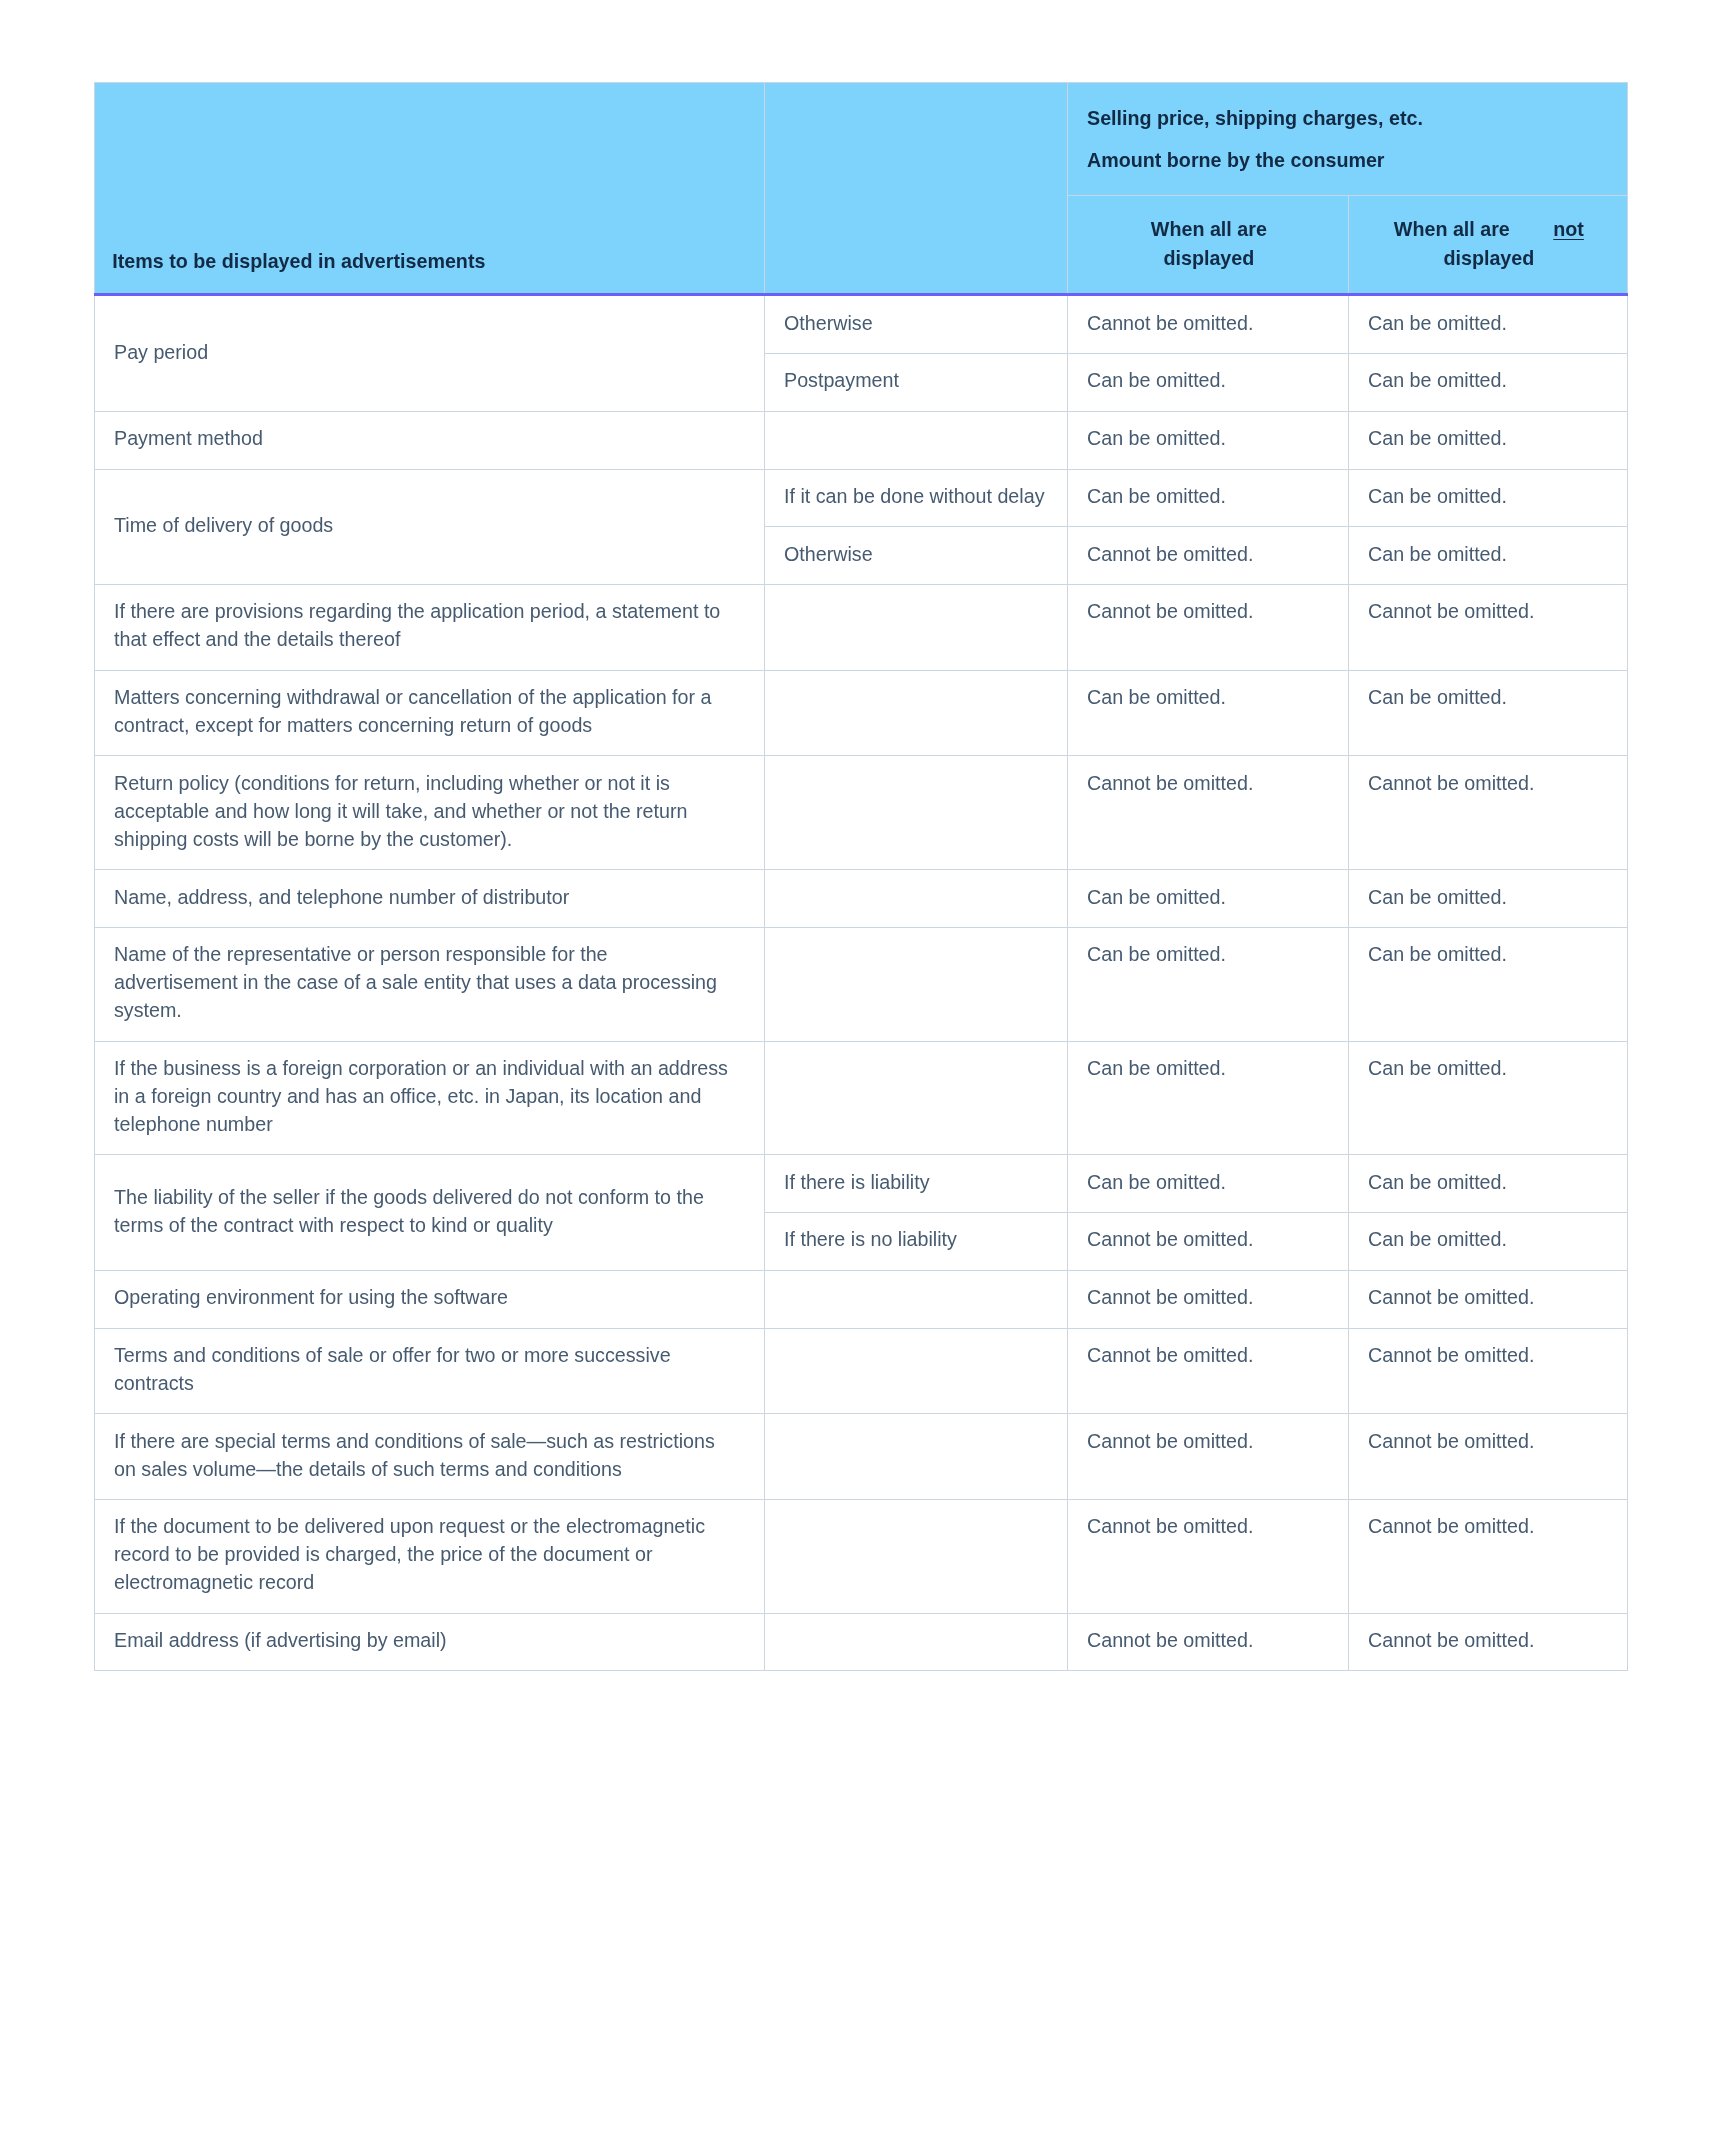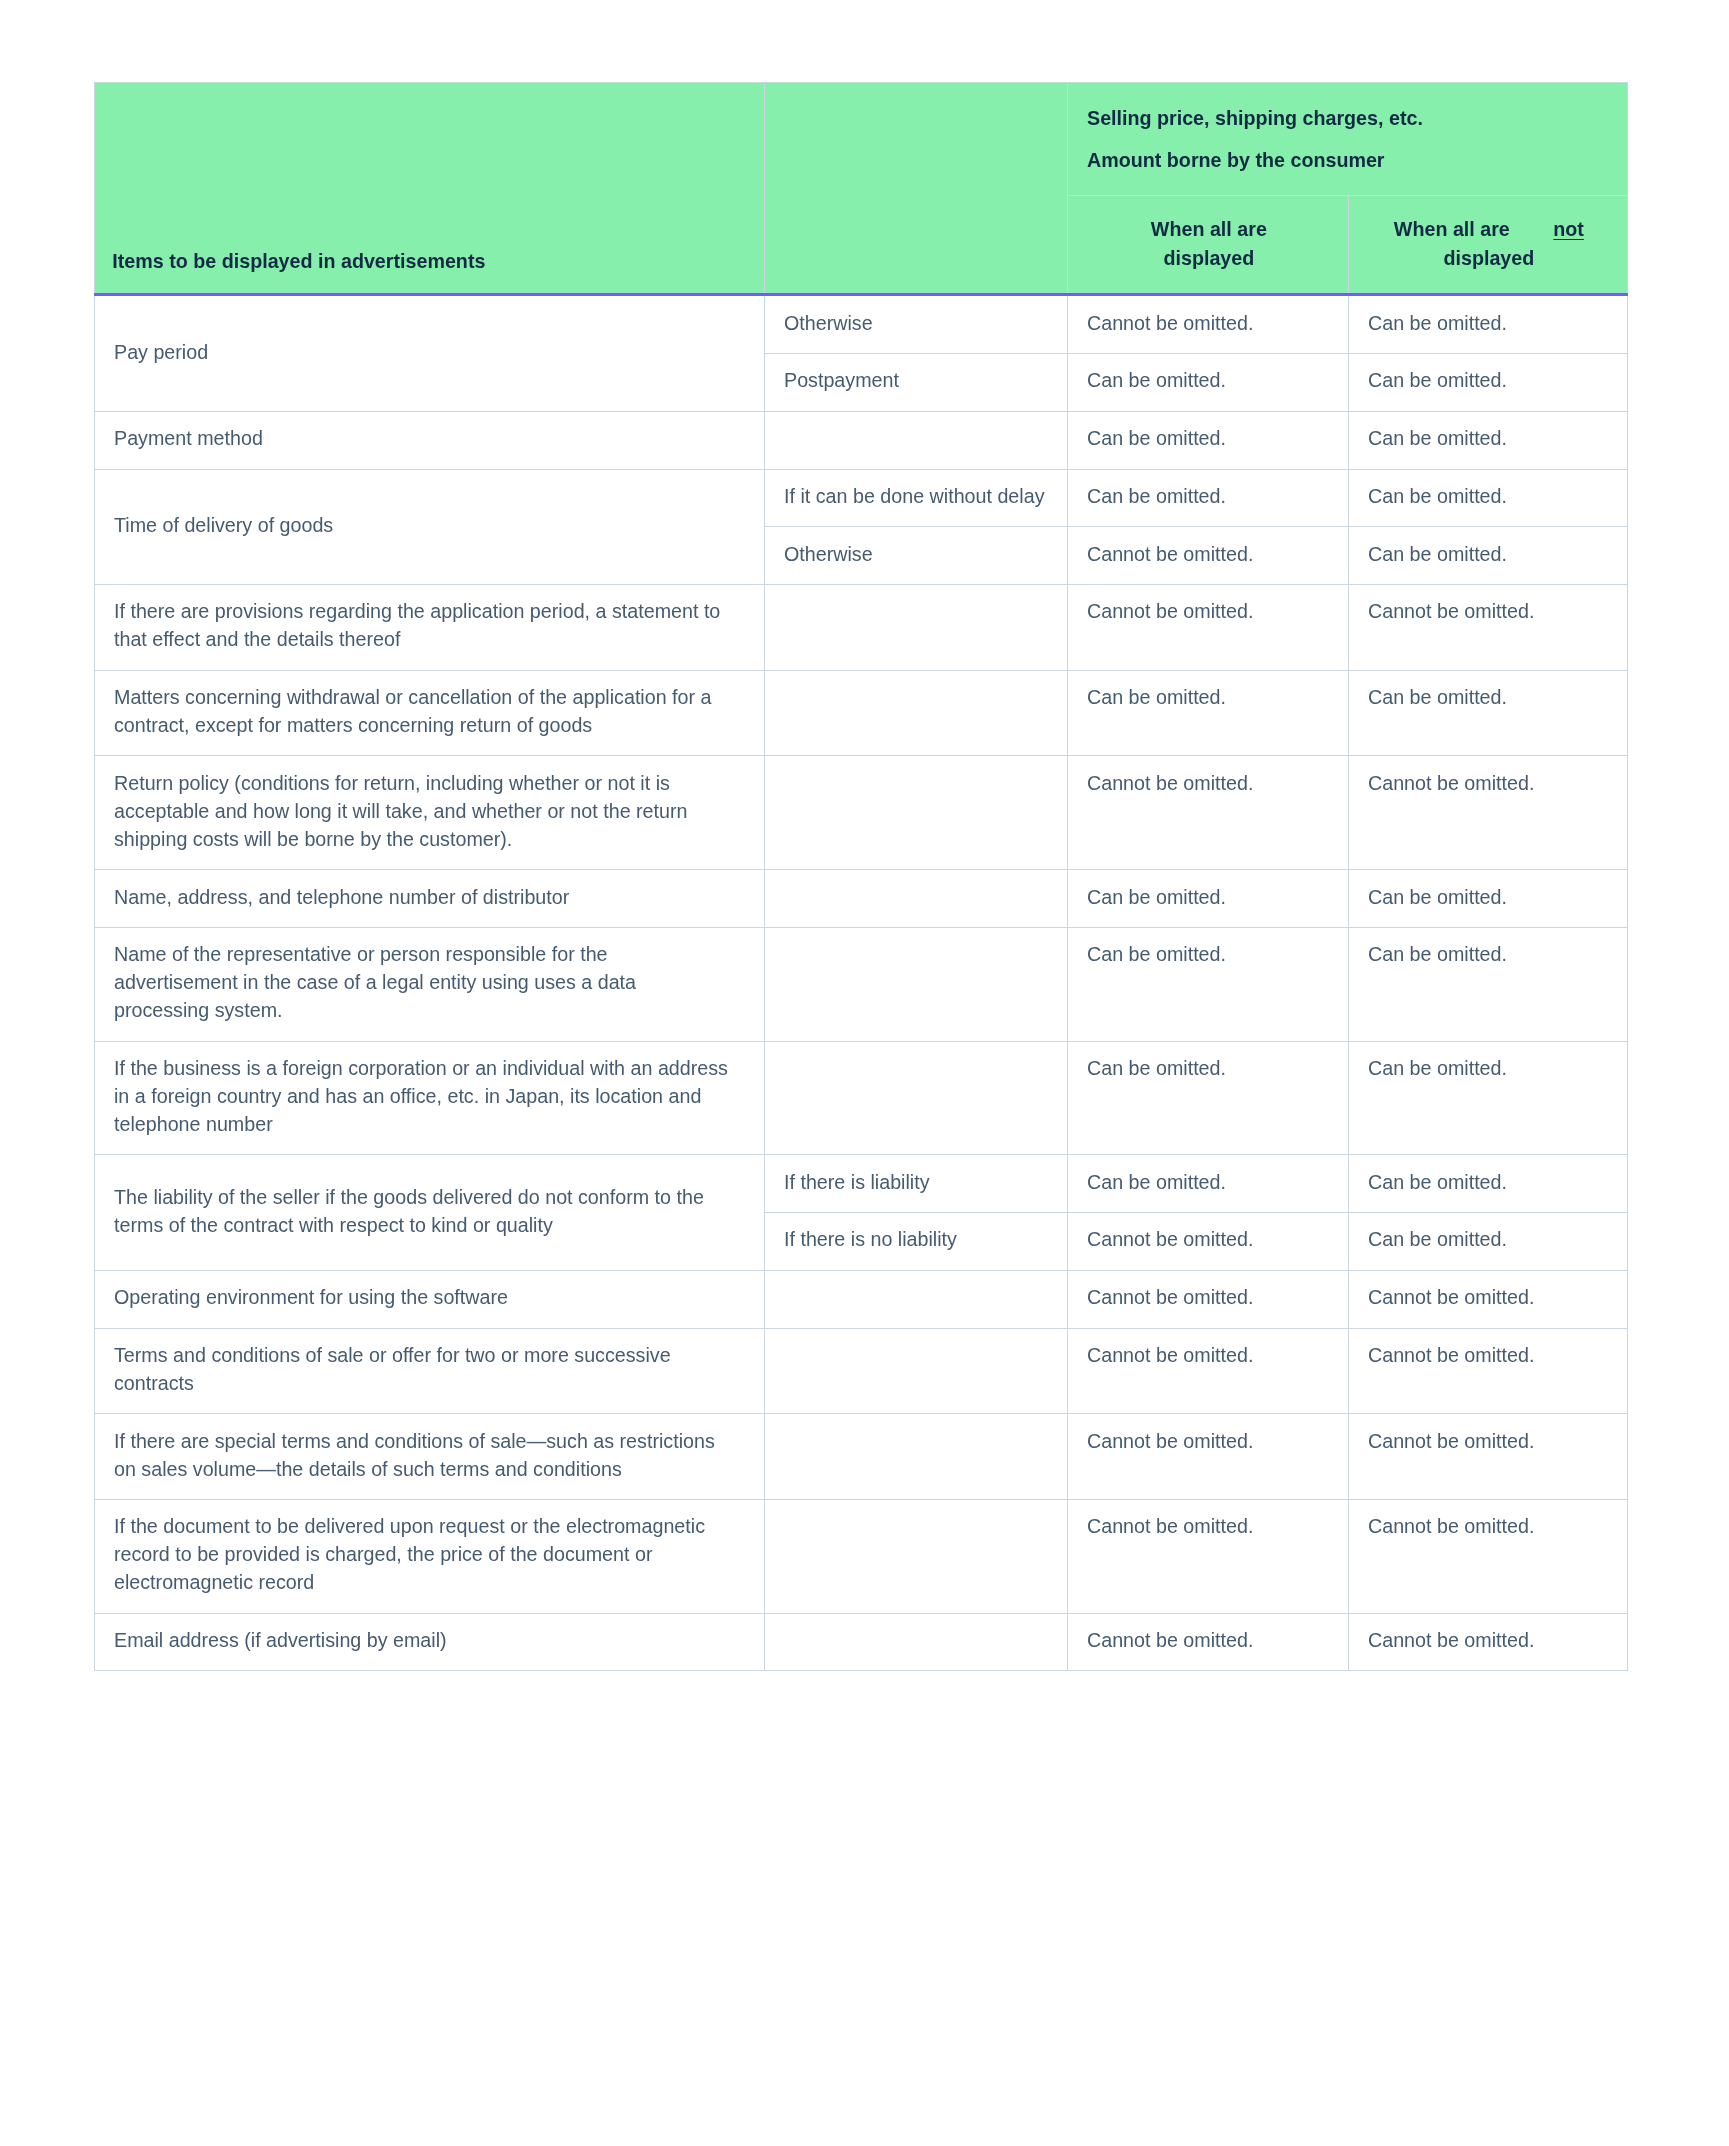--- a/index.html
+++ b/index.html
@@ -29,21 +29,21 @@
   }
 
   
   col.c-item   { width: 670px; }
   col.c-cond   { width: 303px; }
   col.c-all    { width: 281px; }
   col.c-notall { width: 279px; }
 
   
   thead th {
-    background: #86efac;
+    background: #7dd3fc;
     color: #132a45;
     font-size: 19.7px;
     font-weight: bold;
     line-height: 1.45;
     text-align: left;
     vertical-align: bottom;
     border: 1px solid #ccd6e0;
     padding: 13.4px 17.3px 13.4px 17.3px;
   }
 
@@ -184,21 +184,21 @@
           <td>Cannot be omitted.</td>
           <td>Cannot be omitted.</td>
         </tr>
         <tr class="grp">
           <td class="item" rowspan="1">Name, address, and telephone number of distributor</td>
           <td class="empty"></td>
           <td>Can be omitted.</td>
           <td>Can be omitted.</td>
         </tr>
         <tr class="grp">
-          <td class="item" rowspan="1">Name of the representative or person responsible for the advertisement in the case of a legal entity using uses a data processing system.</td>
+          <td class="item" rowspan="1">Name of the representative or person responsible for the advertisement in the case of a sale entity that uses a data processing system.</td>
           <td class="empty"></td>
           <td>Can be omitted.</td>
           <td>Can be omitted.</td>
         </tr>
         <tr class="grp">
           <td class="item" rowspan="1">If the business is a foreign corporation or an individual with an address in a foreign country and has an office, etc. in Japan, its location and telephone number</td>
           <td class="empty"></td>
           <td>Can be omitted.</td>
           <td>Can be omitted.</td>
         </tr>

